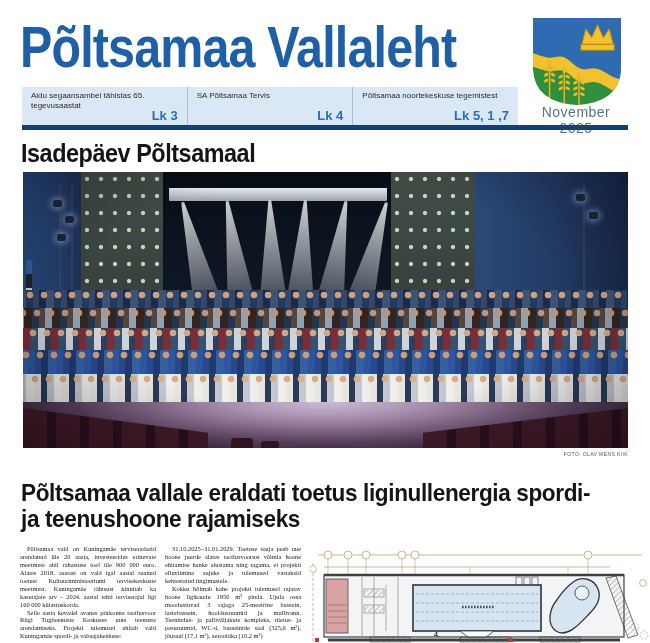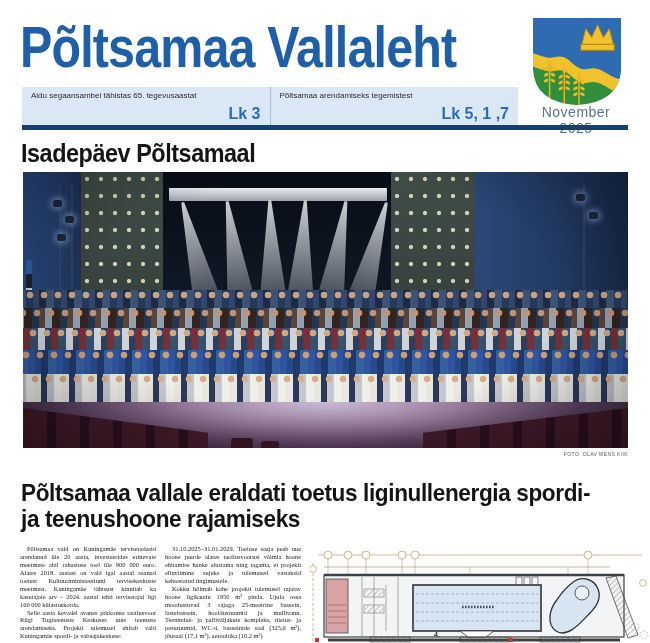--- a/index.html
+++ b/index.html
@@ -12,21 +12,21 @@
     transform:scaleX(.85);transform-origin:left top;white-space:nowrap;}
   .arms{position:absolute;left:528px;top:14px;width:98px;height:94px;}
   .issue-date{position:absolute;left:524px;top:104px;width:104px;text-align:center;
     font-size:14px;color:#55748f;letter-spacing:.5px;}
 
   .teaser-bar{position:absolute;left:22px;top:87px;width:496px;height:38px;
     background:#d9e8f4;display:flex;}
   .teaser{position:relative;flex:1;padding:4px 7px 4px 9px;box-sizing:border-box;}
   .teaser + .teaser{border-left:1px solid #9fc0da;}
   .teaser-text{margin:0;font-size:8px;line-height:1.25;color:#2b2b2b;}
-  .teaser-page{position:absolute;right:9px;bottom:2px;font-size:16px;font-weight:bold;color:#2a6db5;}
+  .teaser-page{position:absolute;right:9px;bottom:2px;font-size:13px;font-weight:bold;color:#2a6db5;}
   .navy-rule{position:absolute;left:22px;top:125px;width:606px;height:5px;background:#17406e;}
 
   
   .h1{position:absolute;left:21px;top:138px;margin:0;font-size:26px;font-weight:bold;color:#141414;
       transform:scaleX(.9);transform-origin:left top;white-space:nowrap;letter-spacing:-.5px;}
   .photo{position:absolute;left:23px;top:172px;width:605px;height:276px;background:#101a26;overflow:hidden;}
   .wall-left-blue{position:absolute;left:0;top:0;width:62px;height:100%;
     background:linear-gradient(90deg,#2a4a80 0%,#233d6a 60%,#1b2f52 100%);}
   .flag{position:absolute;left:3px;top:88px;width:6px;height:42px;
     background:linear-gradient(#2e5fa3 0 33%,#20242a 33% 66%,#cfd4da 66% 100%);}
@@ -133,21 +133,25 @@
   </div>
 
   <div class="issue-date">November 2025</div>
 
   <div class="teaser-bar">
     <div class="teaser">
       <p class="teaser-text">Aidu segaansambel tähistas 65. tegevusaastat</p>
       <span class="teaser-page">Lk 3</span>
     </div>
     <div class="teaser">
-      <p class="teaser-text">Põltsamaa arendamiseks tegemistest</p>
+      <p class="teaser-text">SA Põltsamaa Tervis</p>
+      <span class="teaser-page">Lk 4</span>
+    </div>
+    <div class="teaser">
+      <p class="teaser-text">Põltsamaa noortekeskuse tegemistest</p>
       <span class="teaser-page">Lk 5, 1 ,7</span>
     </div>
   </div>
   <div class="navy-rule"></div>
 
   <h2 class="h1">Isadepäev Põltsamaal</h2>
 
   <div class="photo">
     <div class="wall-left-blue"></div>
     <div class="flag"></div>

